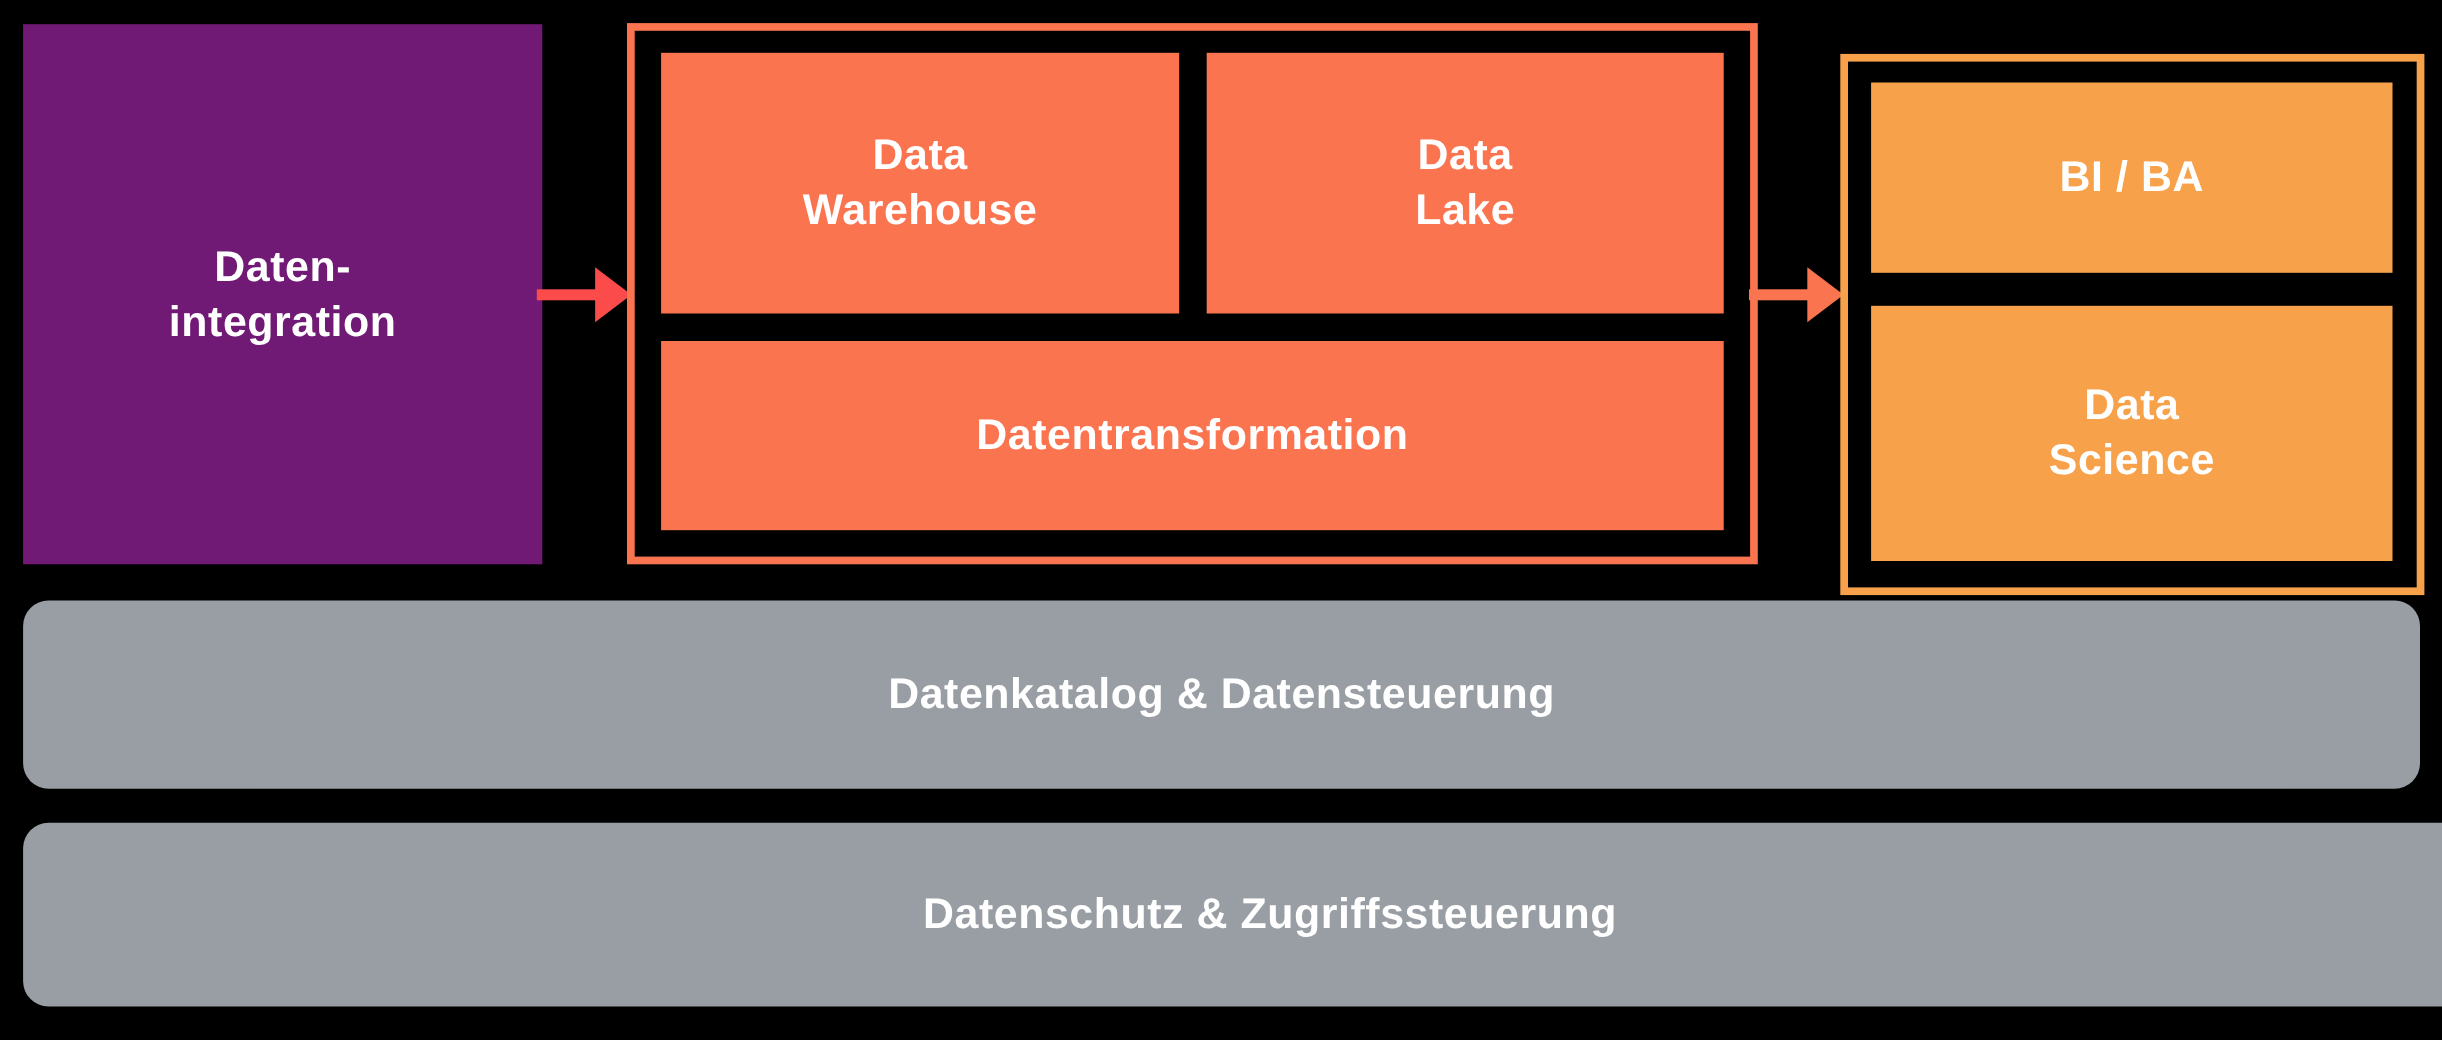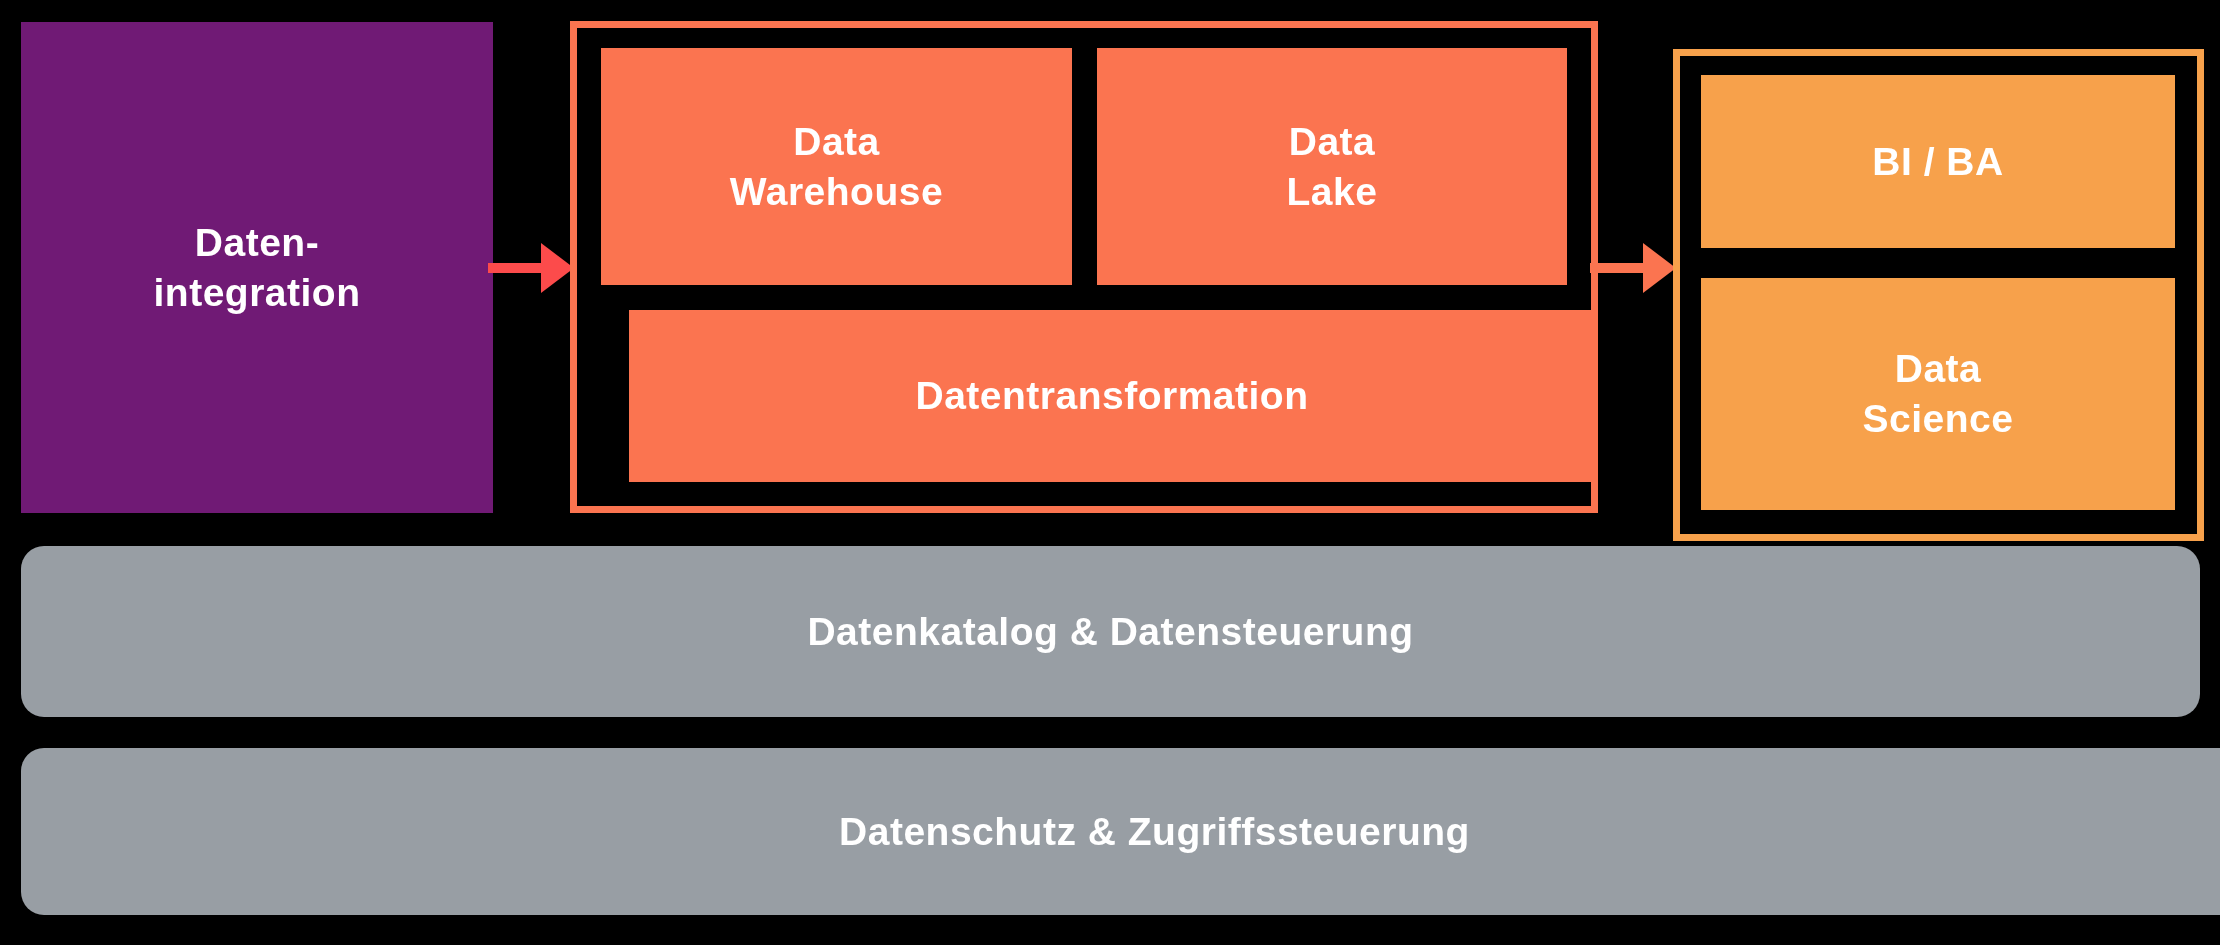--- a/index.html
+++ b/index.html
@@ -31,21 +31,21 @@
   #integration { left: 21px; top: 22px; width: 472px; height: 491px; background: #701a75; }
 
   
   #storage-group {
     left: 570px; top: 21px; width: 1028px; height: 492px;
     border: 7px solid #fb7450; background: transparent;
   }
   #storage-group .node { position: absolute; background: #fb7450; }
   #warehouse      { left: 24px;  top: 20px;  width: 471px; height: 237px; }
   #lake           { left: 520px; top: 20px;  width: 470px; height: 237px; }
-  #transformation { left: 24px;  top: 282px; width: 966px; height: 172px; margin-left: 28px; }
+  #transformation { left: 24px;  top: 282px; width: 966px; height: 172px; }
 
   
   #consumption-group {
     left: 1673px; top: 21px; width: 531px; height: 492px;
     border: 7px solid #f7a14b; background: transparent; margin-top: 28px;
   }
   #consumption-group .node { position: absolute; background: #f7a14b; }
   #biba        { left: 21px; top: 19px;  width: 474px; height: 173px; }
   #datascience { left: 21px; top: 222px; width: 474px; height: 232px; }
 

